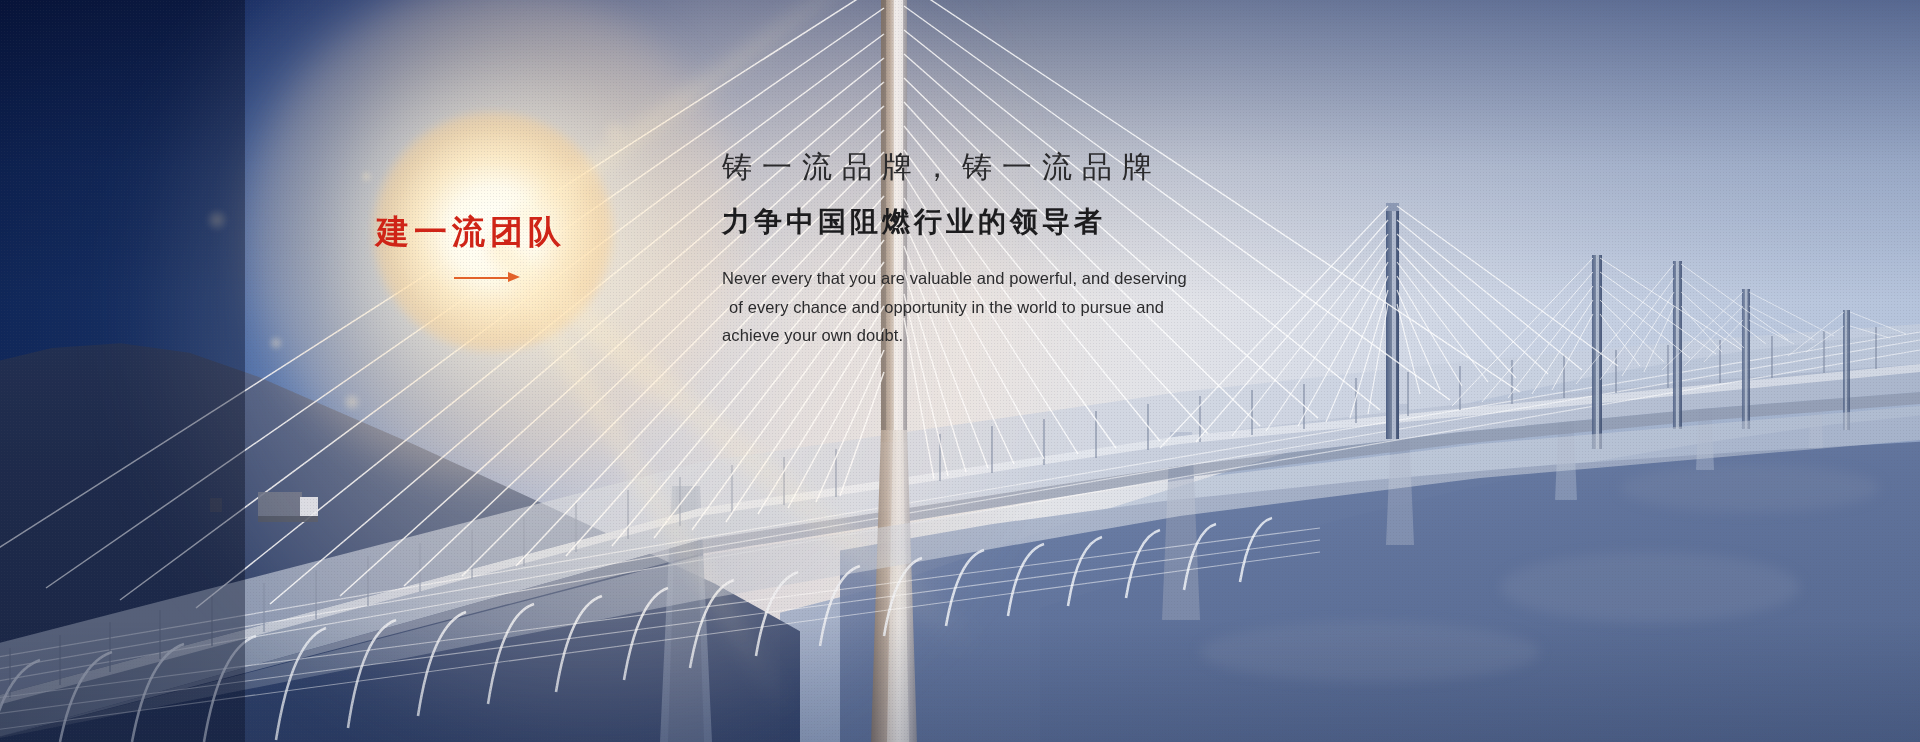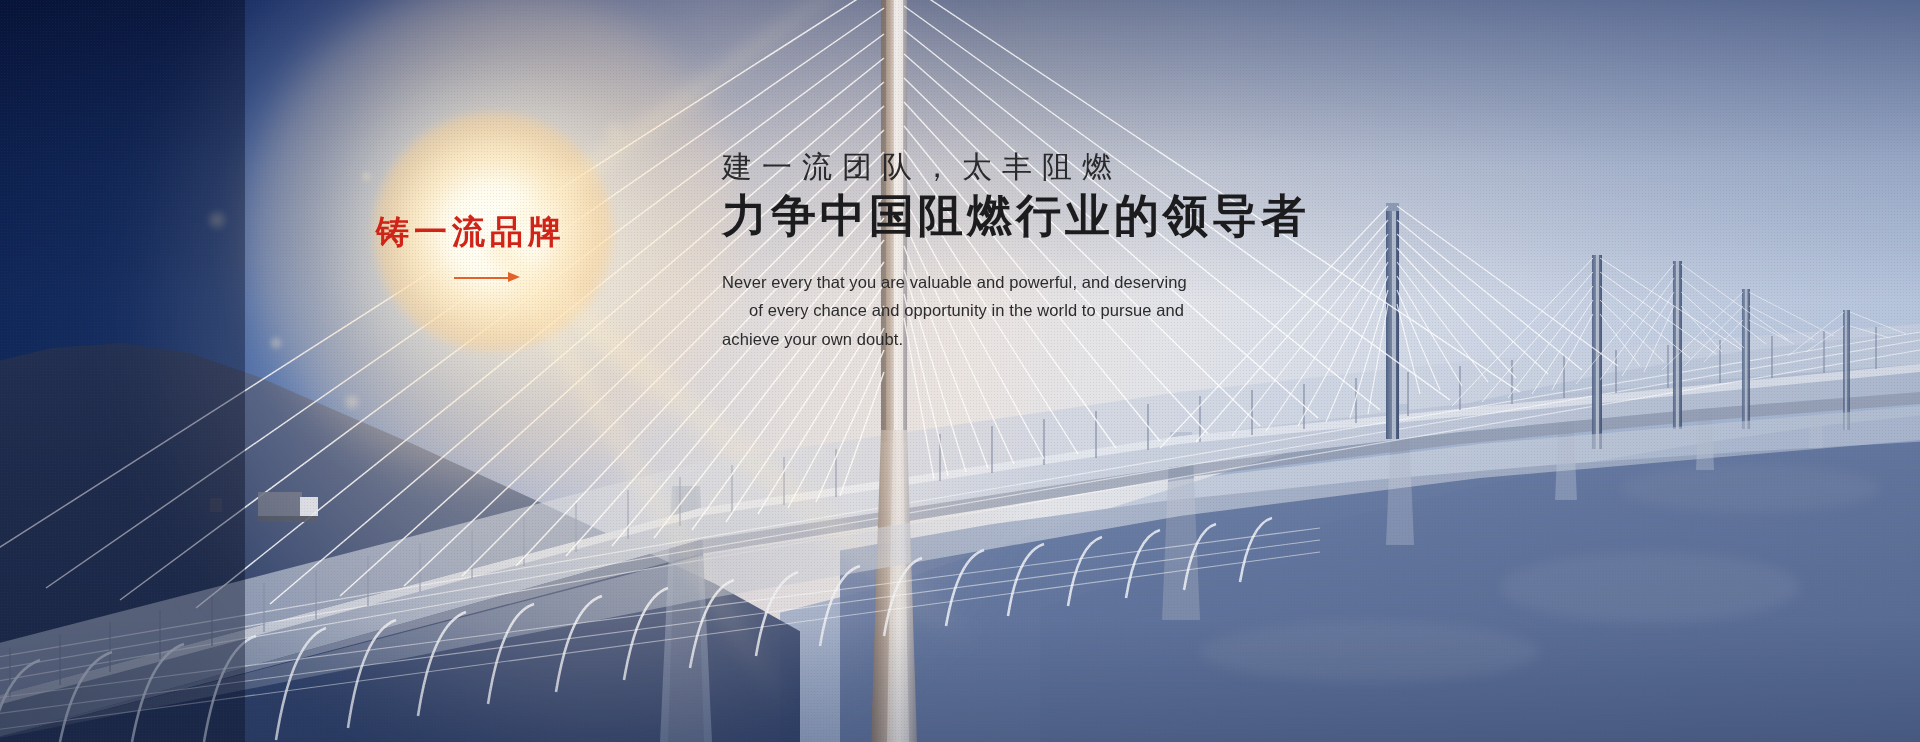--- a/index.html
+++ b/index.html
@@ -179,39 +179,39 @@
 
   .headline-sub {
     font-family:"DejaVu Serif","Liberation Serif",serif;
     font-size:30px;
     color:#2a2a2c;
     letter-spacing:10px;
     line-height:1.1;
     white-space:nowrap;
   }
   .headline-main {
-    margin-top:7px;
+    margin-top:23px;
     font-family:"DejaVu Sans","Liberation Sans",sans-serif;
-    font-size:45px;
+    font-size:28px;
     font-weight:bold;
     color:#1c1c1e;
     letter-spacing:4px;
     line-height:1.15;
     white-space:nowrap;
   }
   .paragraph {
     margin-top:26px;
     font-family:"Liberation Sans","DejaVu Sans",sans-serif;
     font-size:16.5px;
     color:#2b2b2d;
     line-height:1.72;
     letter-spacing:.1px;
   }
   .paragraph div { white-space:nowrap; }
-  .paragraph div.indent { padding-left:7px;margin-left:20px; }
+  .paragraph div.indent { padding-left:7px; }
 
   .bottom-shade {
     position:absolute; left:0; right:0; bottom:0; height:120px;
     background:linear-gradient(180deg, rgba(25,40,75,0) 0%, rgba(25,40,75,.20) 100%);
     pointer-events:none;
   }
 </style>
 </head>
 <body>
 
@@ -506,29 +506,29 @@
   <div class="flare" style="left:600px;top:118px;width:28px;height:28px;opacity:.5;"></div>
 
   <div class="left-tint"></div>
 
   <div class="dots"></div>
   <div class="bottom-shade"></div>
 
   <div class="content">
 
     <div class="logo-block">
-      <div class="logo-text">铸一流品牌</div>
+      <div class="logo-text">建一流团队</div>
       <div class="logo-arrow">
         <span class="shaft"></span>
         <span class="head"></span>
       </div>
     </div>
 
     <div class="copy-block">
-      <div class="headline-sub">建一流团队，太丰阻燃</div>
+      <div class="headline-sub">铸一流品牌，铸一流品牌</div>
 
       <div class="headline-main">力争中国阻燃行业的领导者</div>
 
       <div class="paragraph">
         <div>Never every that you are valuable and powerful, and deserving</div>
         <div class="indent"> of every chance and opportunity in the world to pursue and</div>
         <div>achieve your own doubt.</div>
       </div>
     </div>
 

